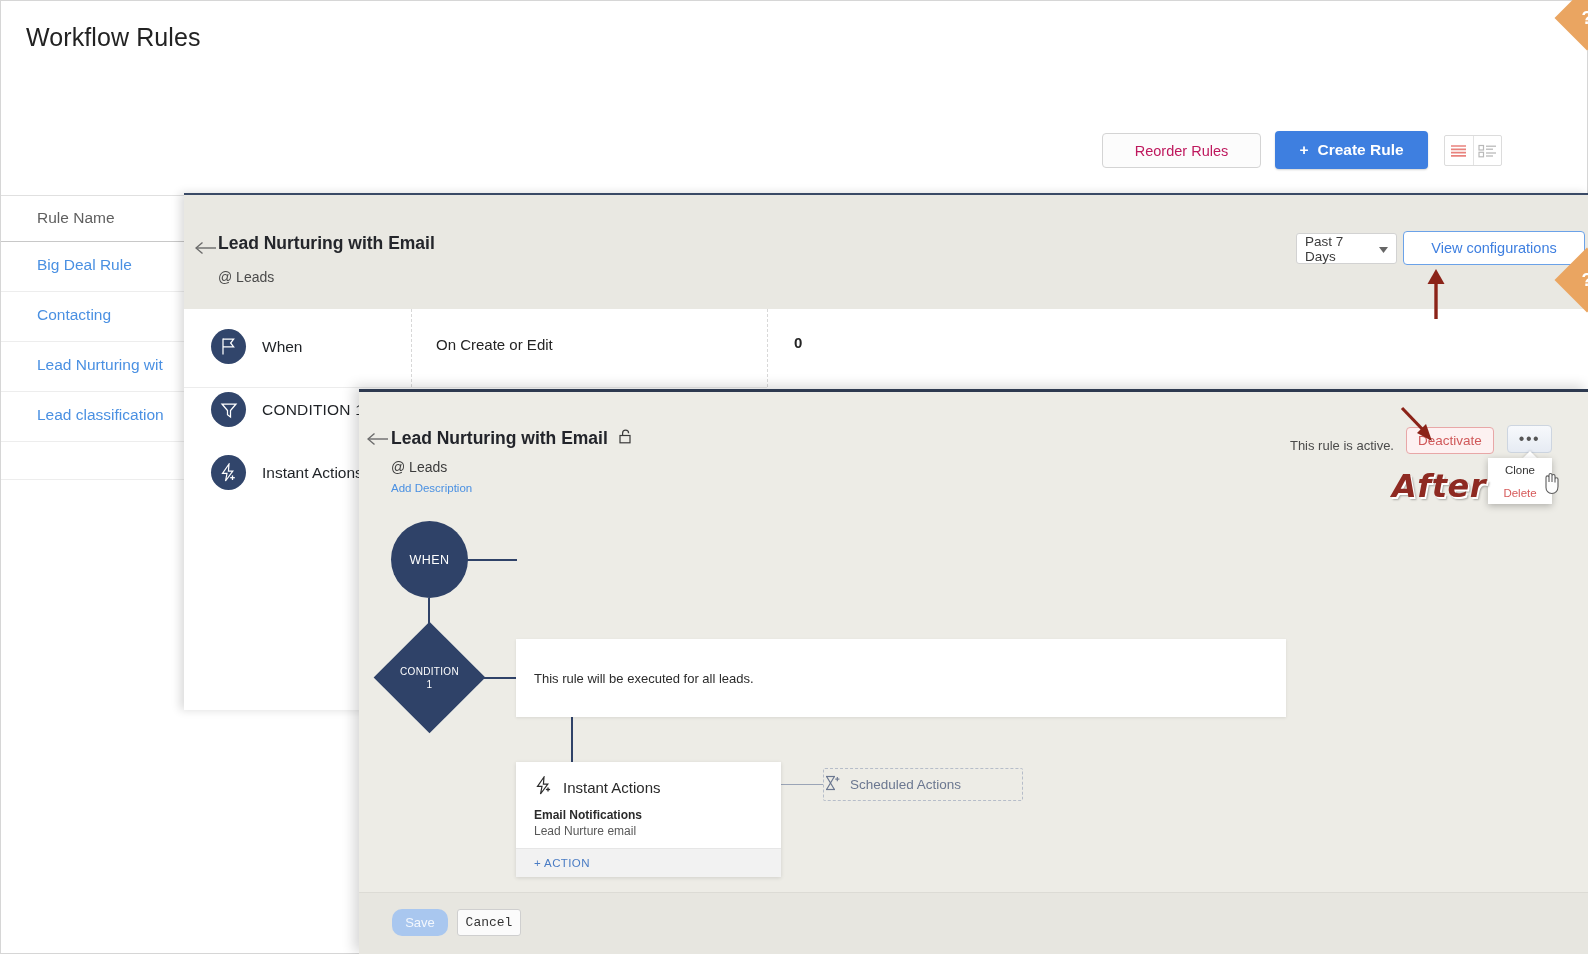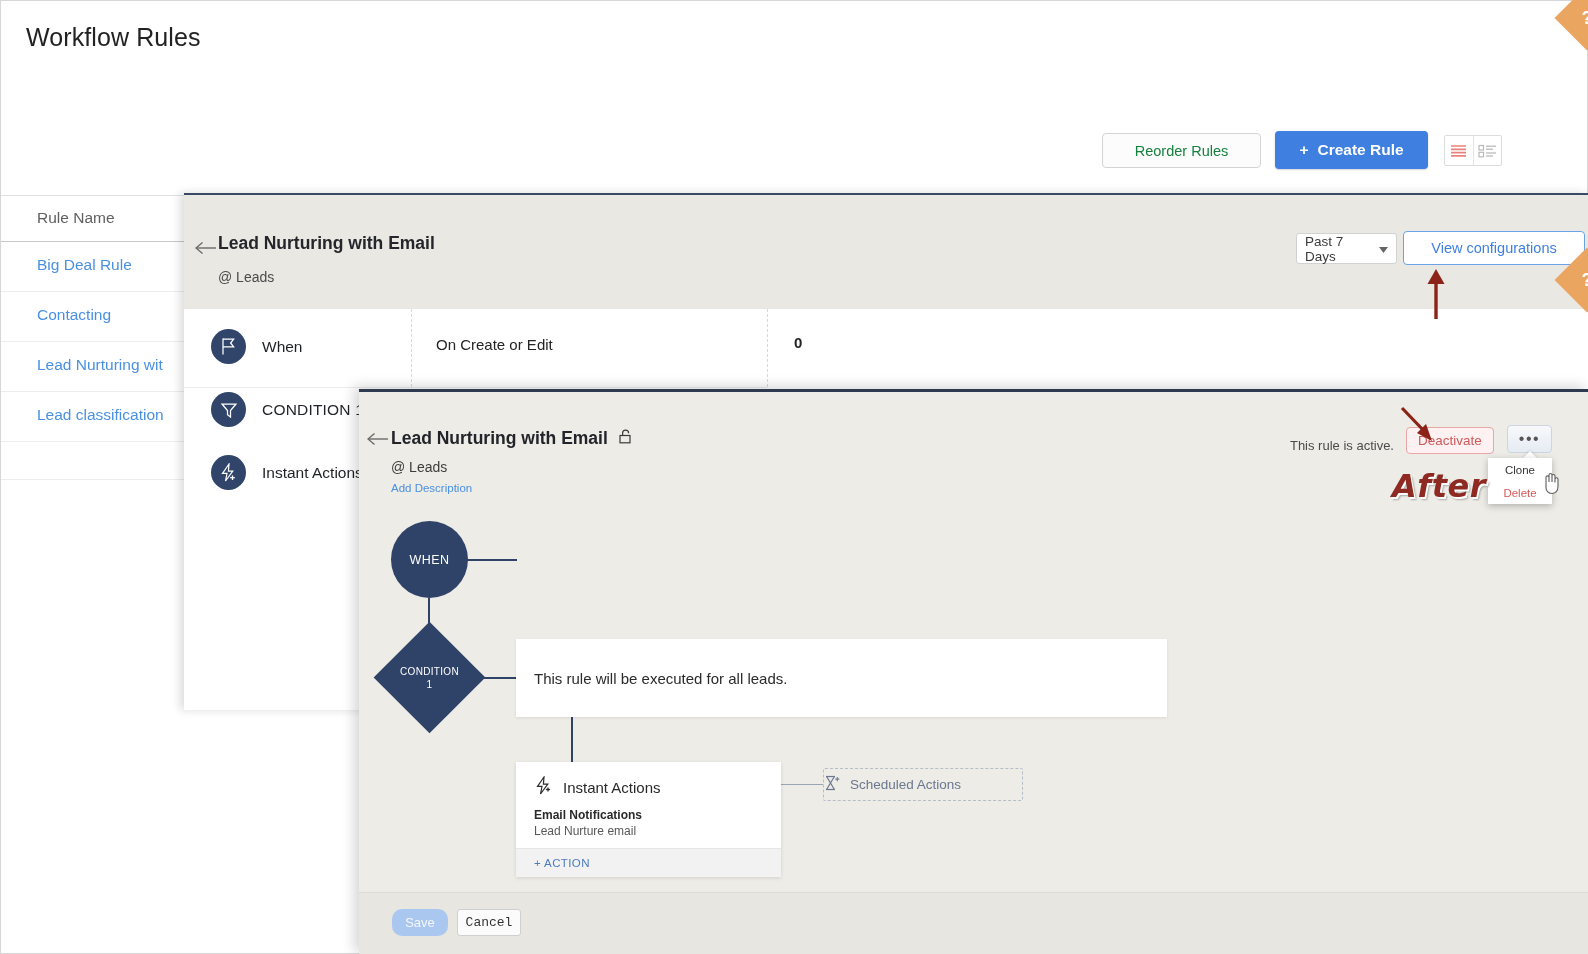--- a/index.html
+++ b/index.html
@@ -42,21 +42,21 @@
   .search-input::placeholder { color: #9a9a9a; }
   .search-icon {
     position: absolute; right: 10px; top: 1px;
     width: 19px; height: 19px;
   }
 
   .btn-reorder {
     position: absolute; left: 1101px; top: 132px;
     width: 159px; height: 35px;
     border: 1px solid #d4d4d4; border-radius: 4px;
-    background: #fcfcfc; color: #15803d; font-size: 14.5px;
+    background: #fcfcfc; color: #be185d; font-size: 14.5px;
     display: flex; align-items: center; justify-content: center;
     cursor: pointer;
     font-family: "Liberation Sans", sans-serif;
   }
   .btn-create {
     position: absolute; left: 1274px; top: 130px;
     width: 153px; height: 38px;
     border: 0; border-radius: 4px;
     background: #3e7fe0; color: #fff; font-size: 15.5px; font-weight: bold;
     display: flex; align-items: center; justify-content: center; gap: 9px;
@@ -230,25 +230,25 @@
   .box-when {
     position: absolute; left: 157px; top: 19px;
     width: 527px; height: 60px;
     background: #fff; border: 1px solid #b9c6da;
     box-shadow: 0 1px 3px rgba(0,0,0,.09);
     display: flex; align-items: center;
     padding: 0 18px; font-size: 13.5px; color: #2b2b2b;
   }
   .box-cond {
     position: absolute; left: 157px; top: 129px;
-    width: 651px; height: 78px;
+    width: 770px; height: 78px;
     background: #fff;
     box-shadow: 0 1px 3px rgba(0,0,0,.09);
     display: flex; align-items: center;
-    padding: 0 18px; font-size: 15px; color: #2b2b2b;
+    padding: 0 18px; font-size: 13px; color: #2b2b2b;
   }
   .line { position: absolute; background: #2f4268; }
   .card-instant {
     position: absolute; left: 157px; top: 252px;
     width: 265px; height: 115px;
     background: #fff; box-shadow: 0 1px 4px rgba(0,0,0,.12);
   }
   .ci-head { display: flex; align-items: center; gap: 10px; padding: 14px 18px 0 18px; }
   .ci-title { font-size: 15px; color: #2a2a2a; }
   .ci-b { font-size: 12px; font-weight: bold; color: #2b2b2b; padding: 9px 31px 0 18px; }

